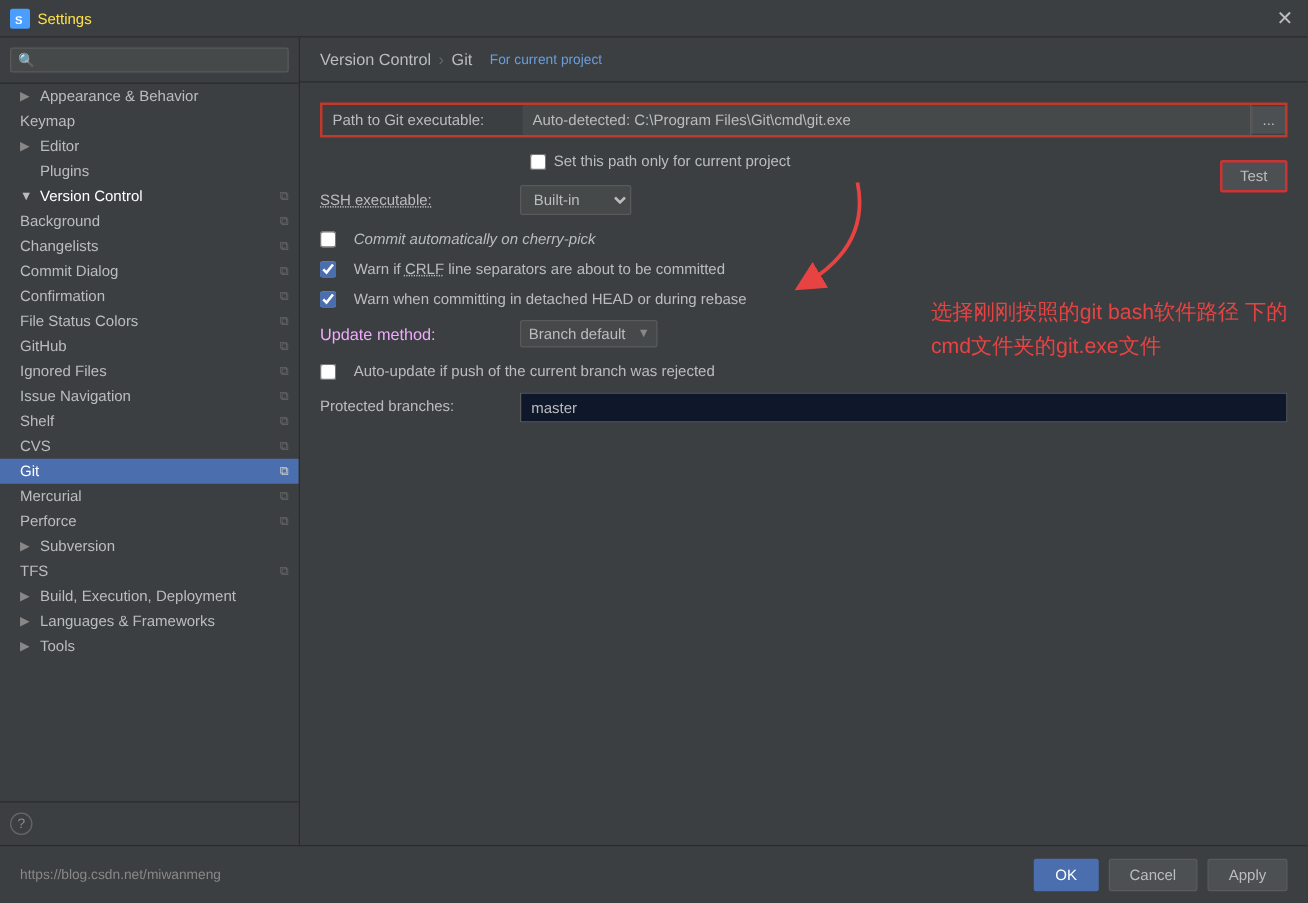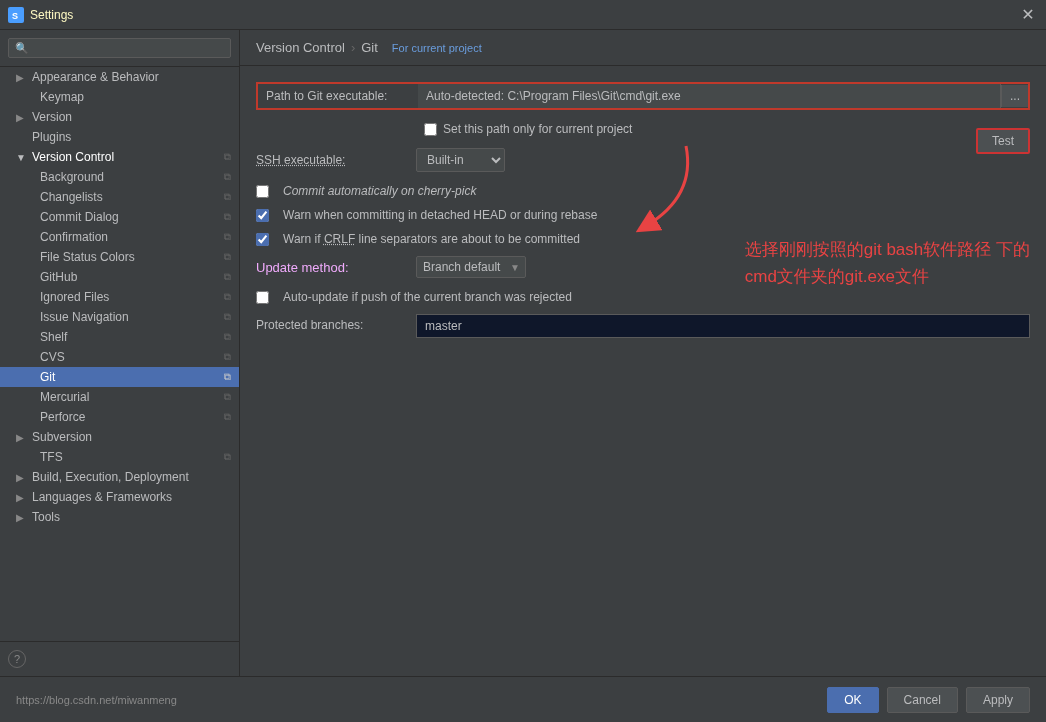--- a/index.html
+++ b/index.html
@@ -37,21 +37,21 @@
       flex-shrink: 0;
       display: flex;
       align-items: center;
       justify-content: center;
       color: white;
       font-size: 10px;
       font-weight: bold;
     }
     .title-bar-text {
       flex: 1;
-      color: #fef9c3;
+      color: #fde047;
       font-size: 12px;
     }
     .title-bar-close {
       width: 20px;
       height: 20px;
       display: flex;
       align-items: center;
       justify-content: center;
       color: #bbbcbe;
       cursor: pointer;
@@ -116,21 +116,21 @@
       color: #888;
       width: 12px;
     }
     .tree-item .arrow.expanded { color: #bbbcbe; }
     .tree-item .copy-icon {
       margin-left: auto;
       font-size: 10px;
       color: #666;
     }
     .tree-child {
-      padding-left: 40px;
+      padding-left: 16px;
     }
     .sidebar-bottom {
       padding: 8px;
       border-top: 1px solid #2b2b2b;
       display: flex;
       align-items: center;
     }
     .help-icon {
       width: 18px;
       height: 18px;
@@ -394,21 +394,21 @@
 
         <div class="tree-item parent">
           <span class="arrow">▶</span>
           <span>Appearance &amp; Behavior</span>
         </div>
         <div class="tree-item tree-child">
           <span>Keymap</span>
         </div>
         <div class="tree-item parent">
           <span class="arrow">▶</span>
-          <span>Version</span>
+          <span>Editor</span>
         </div>
         <div class="tree-item">
           <span style="width:16px;display:inline-block"></span>
           <span>Plugins</span>
         </div>
         <div class="tree-item parent" style="font-weight:500;color:#fff;">
           <span class="arrow expanded">▼</span>
           <span>Version Control</span>
           <span class="copy-icon">⧉</span>
         </div>
@@ -523,26 +523,26 @@
           </div>
         </div>
 
         <div class="checkbox-row">
           <input type="checkbox" style="">
           <span class="checkbox-label" style="margin-left:6px;font-style:italic;">Commit automatically on cherry-pick</span>
         </div>
 
         <div class="checkbox-row">
           <input type="checkbox" checked="" style="">
-          <span class="checkbox-label" style="margin-left:6px;">Warn when committing in detached HEAD or during rebase</span>
+          <span class="checkbox-label" style="margin-left:6px;">Warn if <span class="underline">CRLF</span> line separators are about to be committed</span>
         </div>
 
         <div class="checkbox-row">
           <input type="checkbox" checked="" style="">
-          <span class="checkbox-label" style="margin-left:6px;">Warn if <span class="underline">CRLF</span> line separators are about to be committed</span>
+          <span class="checkbox-label" style="margin-left:6px;">Warn when committing in detached HEAD or during rebase</span>
         </div>
 
         <div class="update-row">
           <span class="update-label">Update method:</span>
           <div class="select-wrapper">
             <select class="update-select">
               <option>Branch default</option>
               <option>Merge</option>
               <option>Rebase</option>
             </select>

